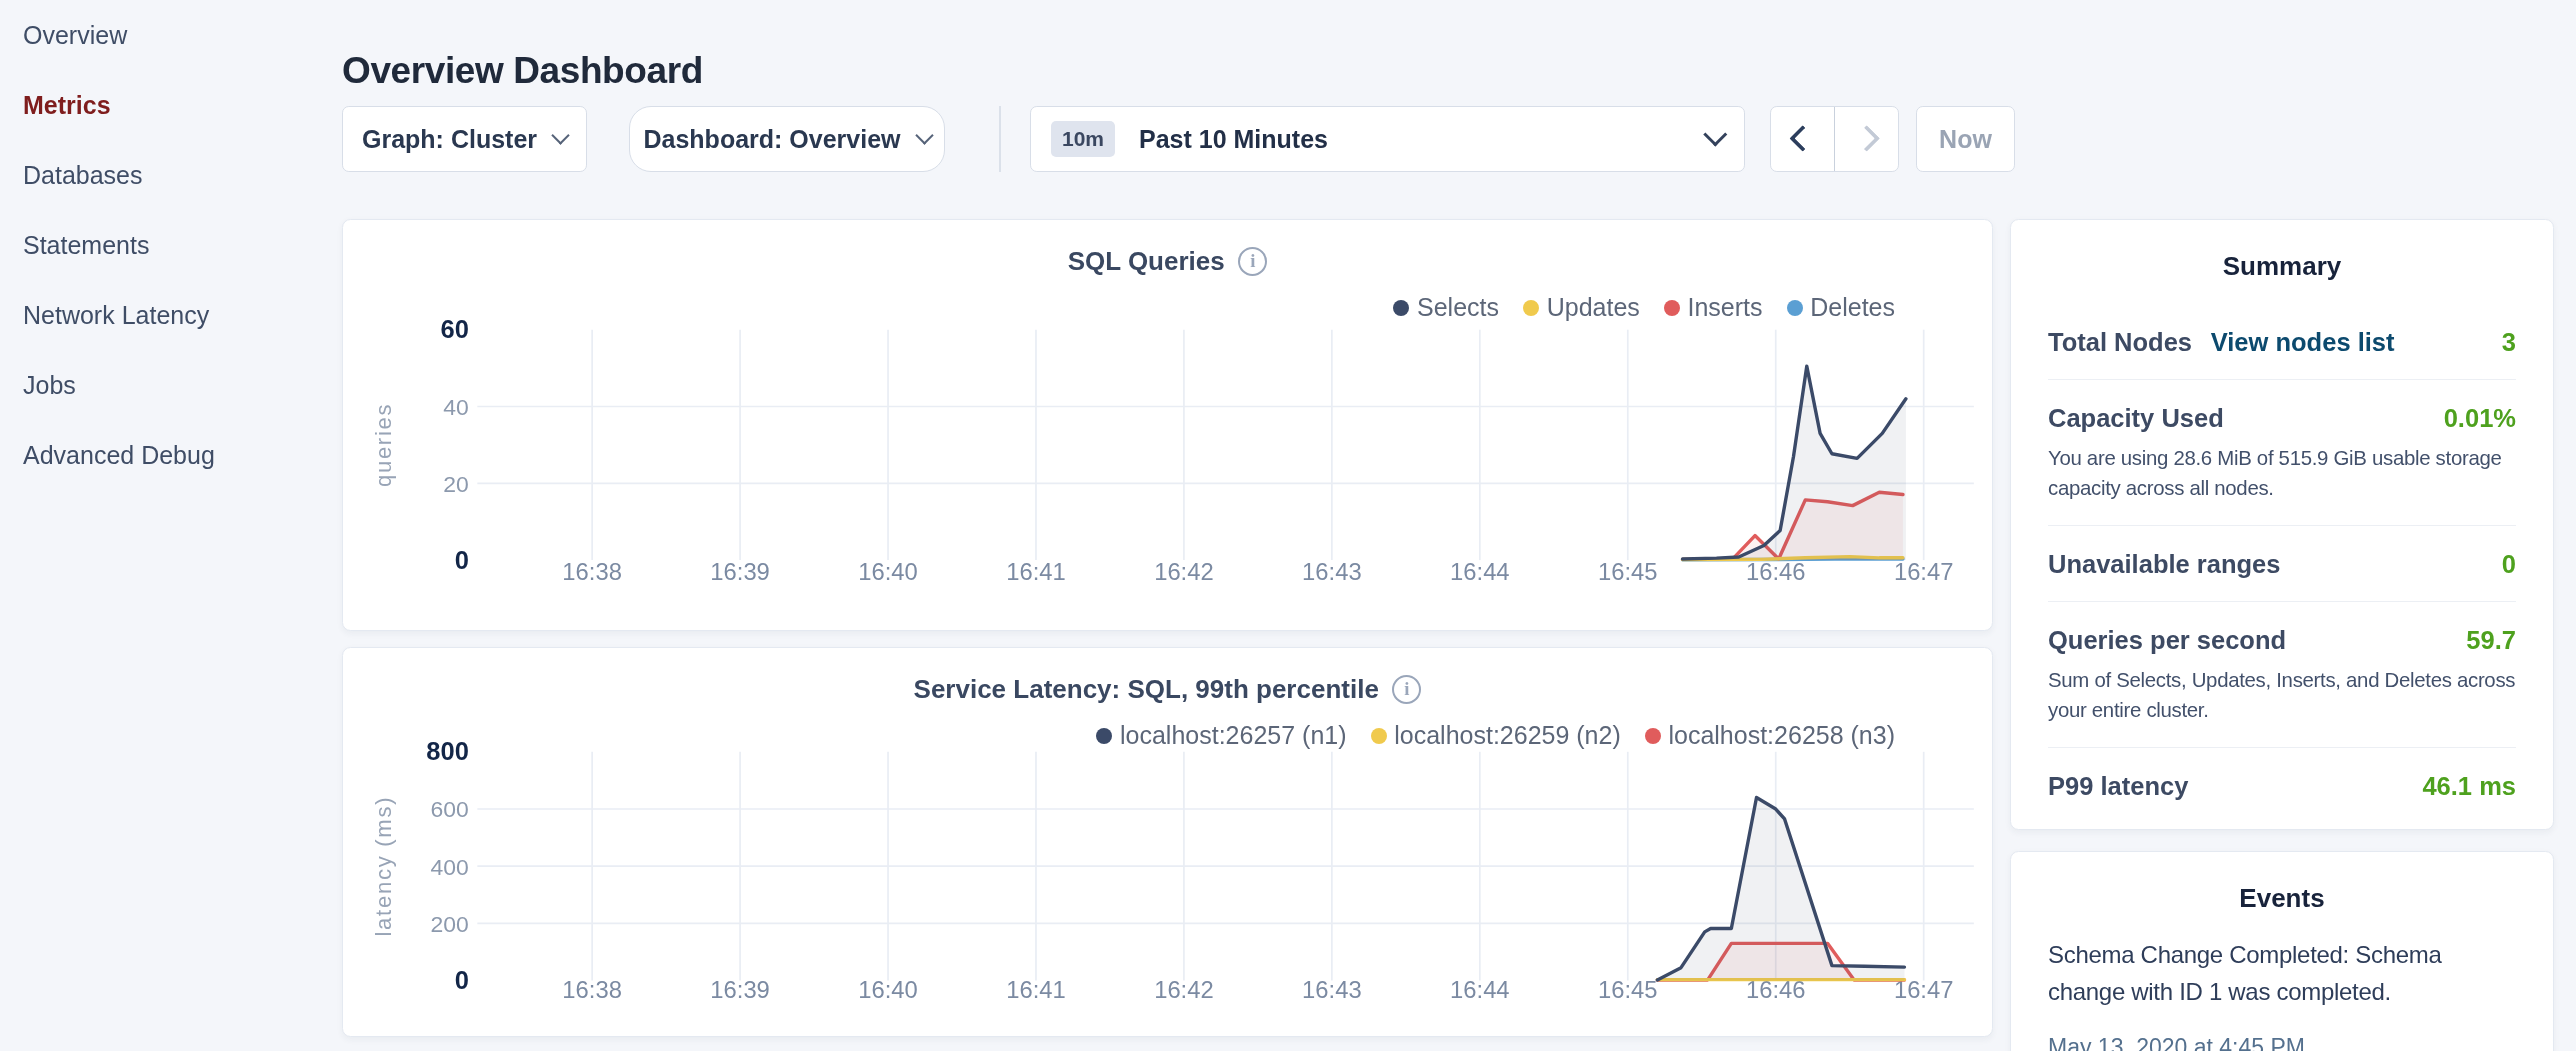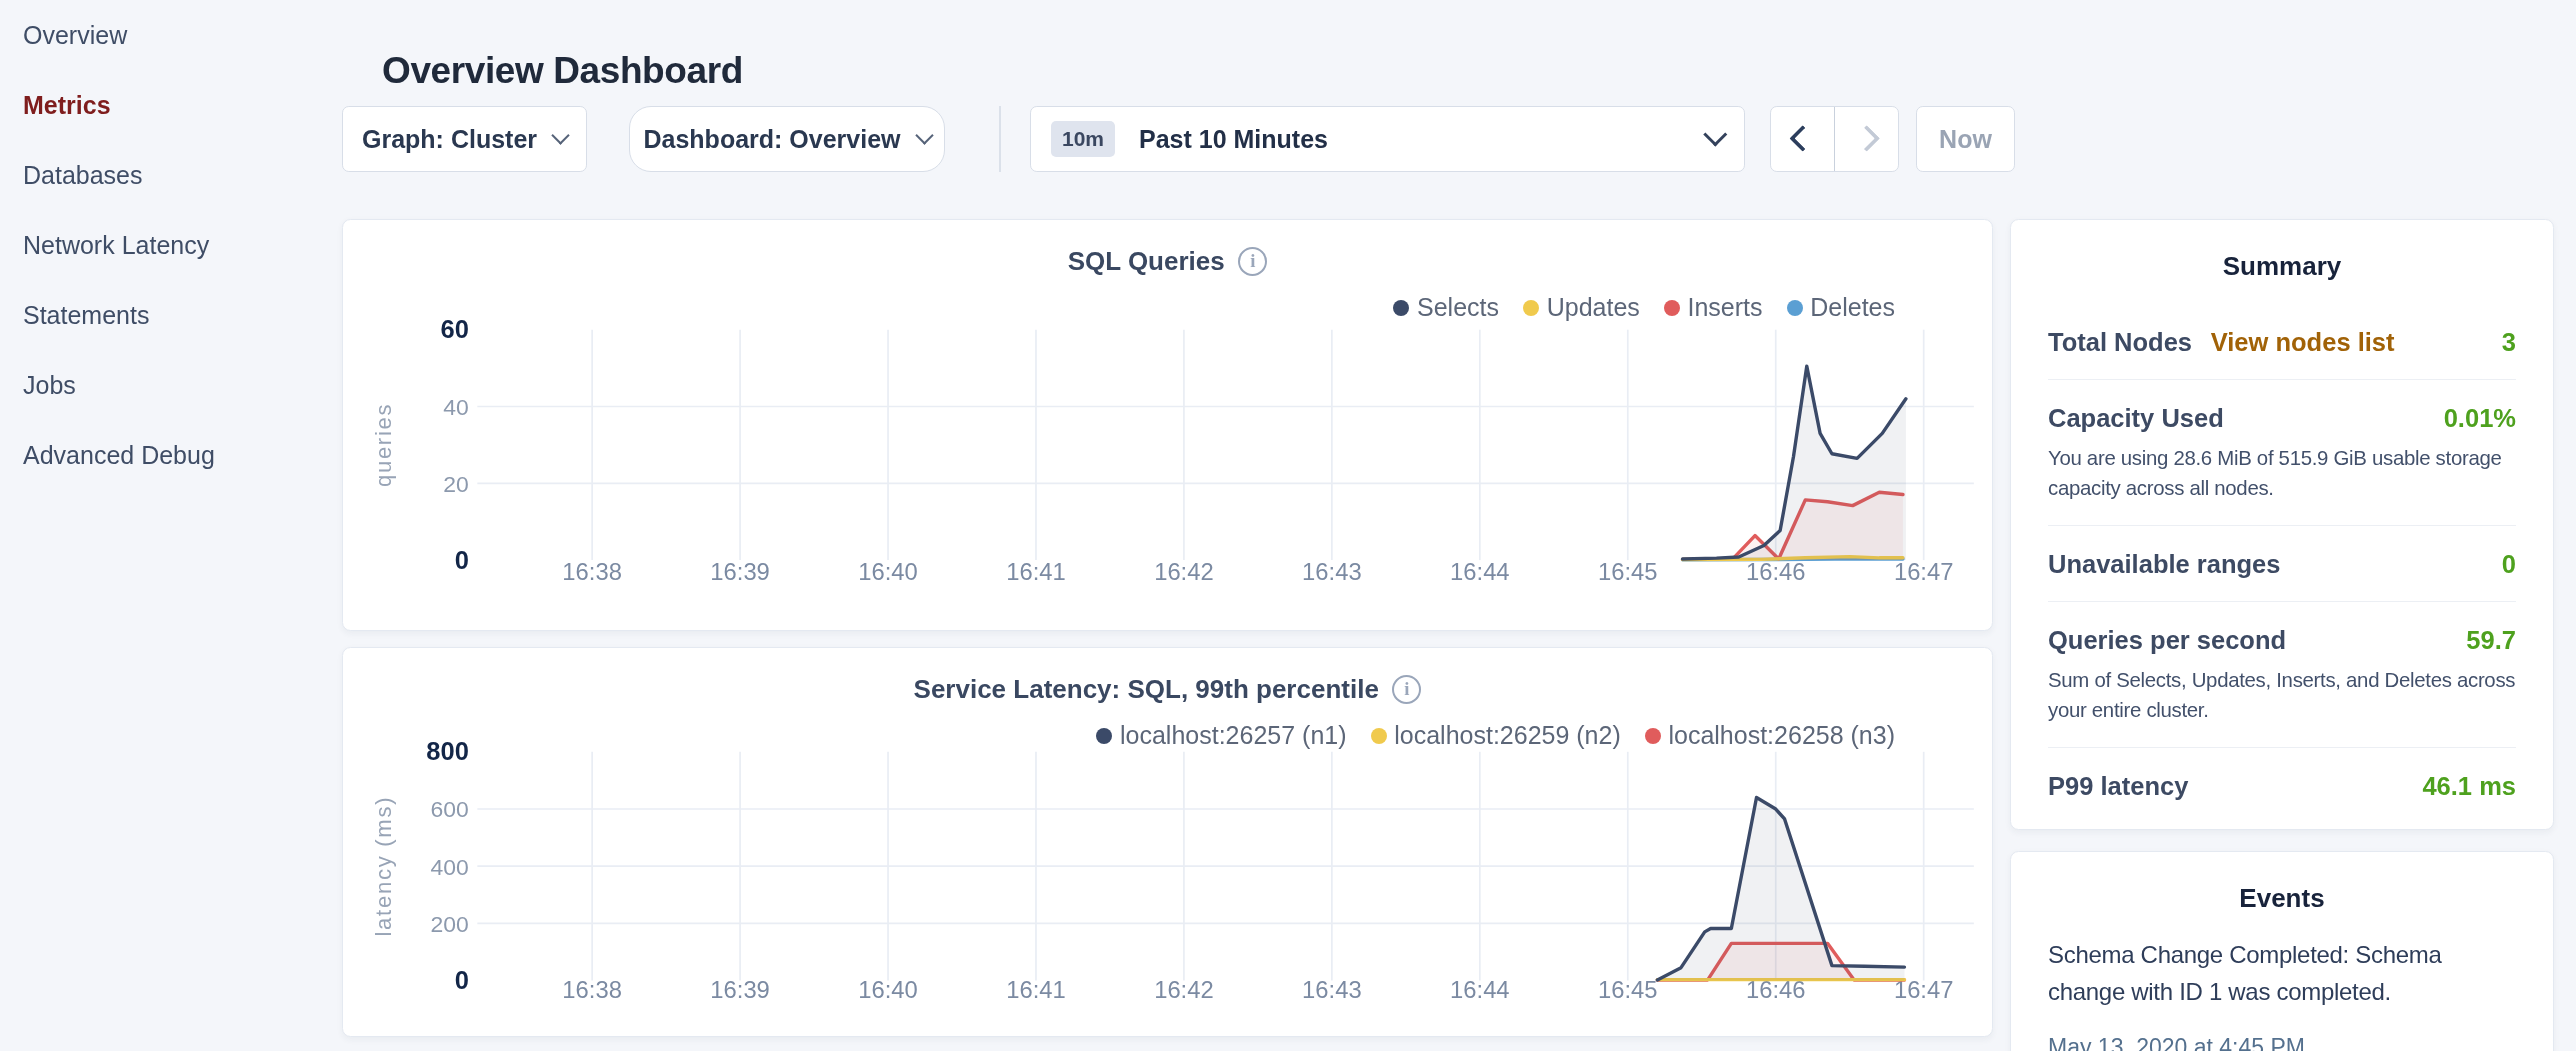--- a/index.html
+++ b/index.html
@@ -5,21 +5,21 @@
   html,body{margin:0;padding:0;}
   body{
     width:2576px;height:1051px;position:relative;overflow:hidden;
     background:#f4f6fa;font-family:"Liberation Sans",sans-serif;color:#3d4a63;
   }
   
   .sidebar{position:absolute;left:0;top:0;width:340px;padding:0 0 0 23px;box-sizing:border-box;}
   .side-item{height:70px;display:flex;align-items:center;font-size:25px;color:#3f4d66;cursor:pointer;}
   .side-item.active{color:#3b7ce2;font-weight:700;}
   
-  .page-title{position:absolute;left:342px;top:25.5px;font-size:37px;font-weight:700;color:#202a3b;letter-spacing:-0.4px;margin-left:40px;}
+  .page-title{position:absolute;left:342px;top:25.5px;font-size:37px;font-weight:700;color:#202a3b;letter-spacing:-0.4px;}
   .ctl{position:absolute;top:106px;height:66px;background:#fff;border:1.7px solid #d8dee8;border-radius:6.8px;
        box-sizing:border-box;display:flex;align-items:center;cursor:pointer;}
   .dd{justify-content:center;gap:17px;font-weight:700;font-size:25px;color:#2a3850;}
   #dd-graph{left:342px;width:245px;}
   #dd-dashboard{left:629px;width:316px;border-radius:22px;}
   .chev{width:11px;height:11px;border-right:2.6px solid #566379;border-bottom:2.6px solid #566379;
         transform:rotate(45deg);margin-top:-6.8px;}
   .controls-divider{position:absolute;left:999px;top:106px;height:66px;width:1.7px;background:#dbe1ea;}
   #time-box{left:1030px;width:715px;padding:0 20px;gap:24px;}
   .time-badge{background:#dfe4ee;border-radius:5.1px;padding:6px 11px;font-size:21px;font-weight:700;color:#3a4760;}
@@ -65,22 +65,22 @@
   .event-text{font-size:24px;letter-spacing:-0.3px;color:#2e3d59;line-height:1.55;margin-top:22px;width:408px;}
   .event-time{font-size:23px;color:#54708e;margin-top:5.1px;}
 </style>
 </head>
 <body>
 
 <nav class="sidebar" id="sidebar">
     <div class="side-item">Overview</div>
     <div class="side-item active" style="color: #7f1d1d;">Metrics</div>
     <div class="side-item">Databases</div>
+    <div class="side-item">Statements</div>
     <div class="side-item">Network Latency</div>
-    <div class="side-item">Statements</div>
     <div class="side-item">Jobs</div>
     <div class="side-item">Advanced Debug</div>
   </nav>
 
 <h1 class="page-title">Overview Dashboard</h1>
 
 <div class="ctl dd" id="dd-graph">
   <span>Graph: Cluster</span>
   <span class="chev"></span>
 </div>
@@ -230,21 +230,21 @@
       <polyline points="1545.8,390.3 1573.6,375.9 1601.5,333.8 1608.4,329.8 1632.8,329.8 1662.4,175.8 1685.0,189.3 1695.4,201.0 1751.1,373.5 1789.4,374.2 1836.4,375.2" fill="none" stroke="#3b4a68" stroke-width="4" stroke-linejoin="round" stroke-linecap="round"></polyline>
     </svg>
 </section>
 
 <aside class="card" id="summary-card">
   <div class="panel-title">Summary</div>
   <div class="summary-body">
     <div class="sum-row">
       <div class="sum-head">
         <span>
-          <span class="sum-label">Total Nodes</span><a class="nodes-link" style="color: #a16207;">View nodes list</a>
+          <span class="sum-label">Total Nodes</span><a class="nodes-link" style="color: #0c4a6e;">View nodes list</a>
         </span>
         <span class="sum-value" style="color: rgb(78, 161, 30);">3</span>
       </div>
     </div>
     <div class="sum-row">
       <div class="sum-head">
         <span class="sum-label">Capacity Used</span>
         <span class="sum-value" style="color: rgb(78, 161, 30);">0.01%</span>
       </div>
       <p class="sum-desc">You are using 28.6 MiB of 515.9 GiB usable storage capacity across all nodes.</p>

